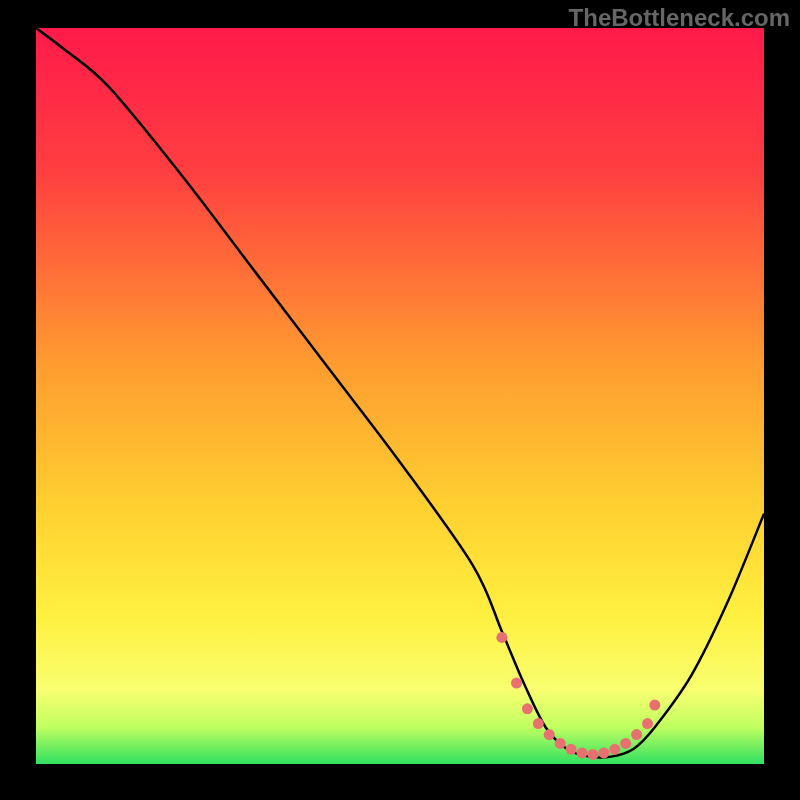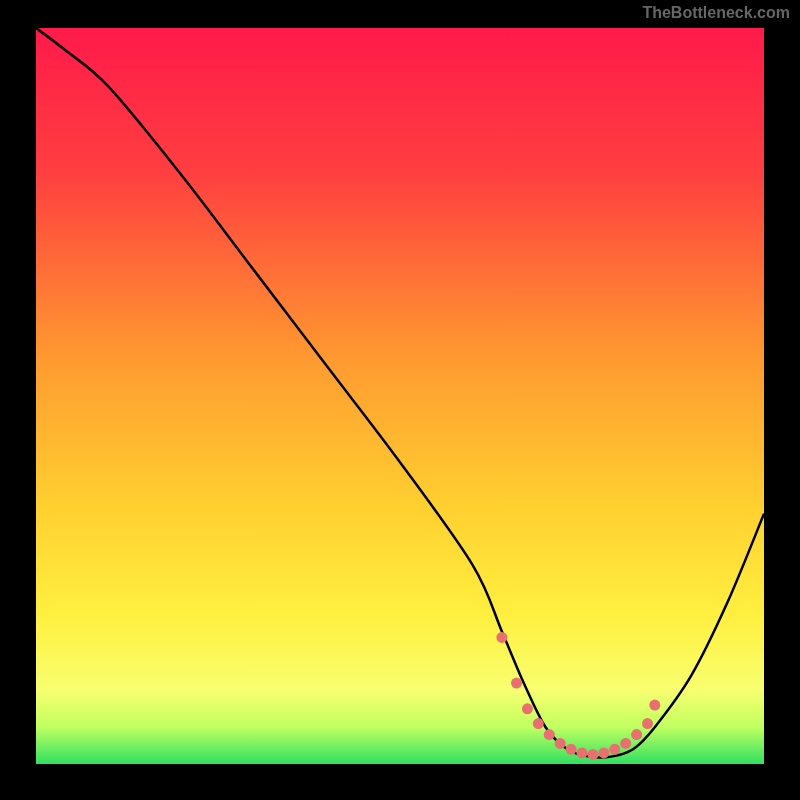--- a/index.html
+++ b/index.html
@@ -15,21 +15,21 @@
     position: relative;
     width: 800px;
     height: 800px;
     background: #000;
   }
   .watermark {
     position: absolute;
     top: 4px;
     right: 10px;
     color: #666;
-    font-size: 16px;
+    font-size: 24px;
     font-weight: bold;
     z-index: 10;
   }
   .plot-area {
     position: absolute;
     left: 36px;
     top: 28px;
     width: 728px;
     height: 736px;
   }

